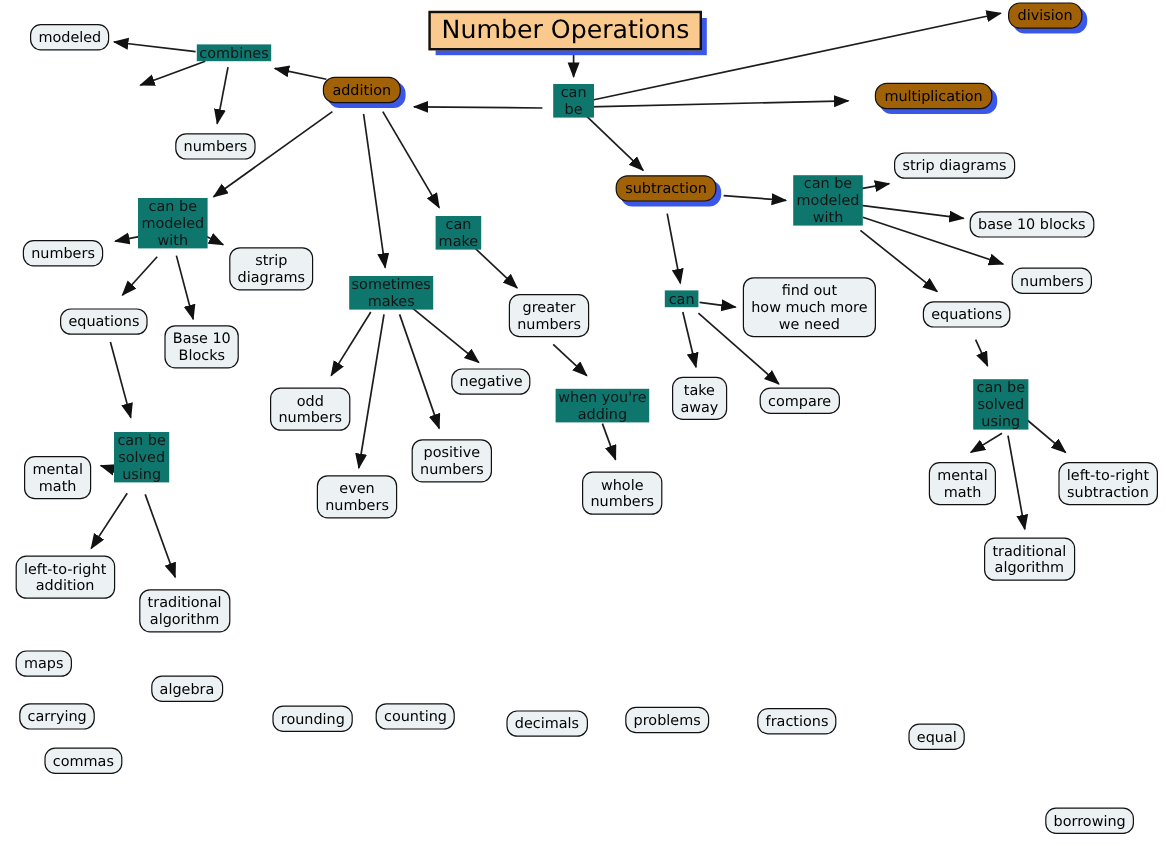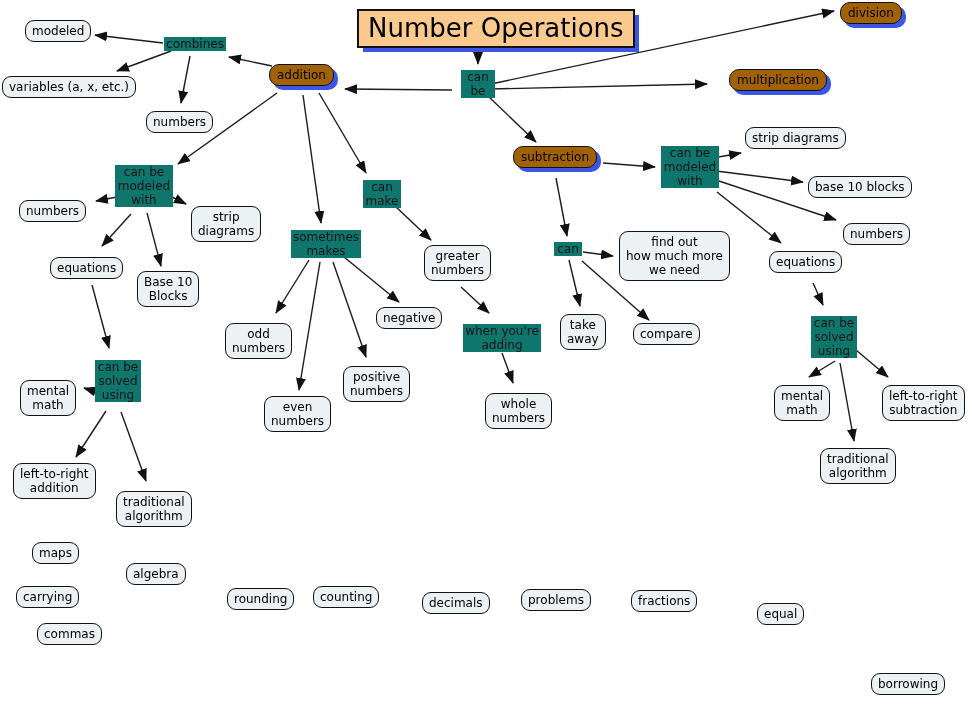--- a/index.html
+++ b/index.html
@@ -4,21 +4,21 @@
 <style>
   html,body{margin:0;padding:0;background:#fff;}
   .canvas{position:relative;width:972px;height:705px;background:#ffffff;overflow:hidden;
           font-family:"DejaVu Sans","Liberation Sans",sans-serif;color:#000;}
   .edges{position:absolute;left:0;top:0;z-index:1;}
   .node{position:absolute;z-index:2;box-sizing:border-box;font-size:12px;line-height:1.18;
         text-align:center;white-space:pre-line;}
   .concept{background:#ECF1F4;border:1.5px solid #111;border-radius:9px;padding:3px 6px;}
   .operation{background:#a16207;border:1.5px solid #111;border-radius:10px;padding:3px 7px;
              box-shadow:4px 4px 0 0 #3A57E8;}
-  .title-node{background:#F9C98E;border:2px solid #111;padding:2px 9px;font-size:26px;
+  .title-node{background:#F9C98E;border:2px solid #111;padding:2px 9px;font-size:21px;
               white-space:nowrap;box-shadow:5px 5px 0 -1px #3A57E8;z-index:3;}
   .link-label{background:#0f766e;padding:0 2px;color:#141414;}
 </style>
 </head>
 <body>
 
 <div class="canvas">
 
   <svg class="edges" width="972" height="705" viewBox="0 0 972 705">
     <defs>
@@ -71,21 +71,20 @@
   </svg>
 
   <div class="node title-node" style="left:357px;top:9px">Number Operations</div>
 
   <div class="node operation" style="left:269px;top:64px">addition</div>
   <div class="node operation" style="left:513px;top:146px">subtraction</div>
   <div class="node operation" style="left:729px;top:69px">multiplication</div>
   <div class="node operation" style="left:840px;top:2px">division</div>
 
   <div class="node concept" style="left:25px;top:20px">modeled</div>
-  <div class="node concept" style="left:2px;top:76px">variables (a, x, etc.)</div>
   <div class="node concept" style="left:146px;top:111px">numbers</div>
 
   <div class="node concept" style="left:19px;top:200px">numbers</div>
   <div class="node concept" style="left:191px;top:206px">strip
 diagrams</div>
   <div class="node concept" style="left:50px;top:257px">equations</div>
   <div class="node concept" style="left:137px;top:271px">Base 10
 Blocks</div>
   <div class="node concept" style="left:20px;top:380px">mental
 math</div>
@@ -116,21 +115,21 @@
   <div class="node concept" style="left:808px;top:176px">base 10 blocks</div>
   <div class="node concept" style="left:843px;top:223px">numbers</div>
   <div class="node concept" style="left:769px;top:251px">equations</div>
   <div class="node concept" style="left:774px;top:385px">mental
 math</div>
   <div class="node concept" style="left:882px;top:385px">left-to-right
 subtraction</div>
   <div class="node concept" style="left:820px;top:448px">traditional
 algorithm</div>
 
-  <div class="node concept" style="left:32px;top:542px">maps</div>
+  <div class="node concept" style="left:13px;top:542px">maps</div>
   <div class="node concept" style="left:16px;top:586px">carrying</div>
   <div class="node concept" style="left:37px;top:623px">commas</div>
   <div class="node concept" style="left:126px;top:563px">algebra</div>
   <div class="node concept" style="left:227px;top:588px">rounding</div>
   <div class="node concept" style="left:313px;top:586px">counting</div>
   <div class="node concept" style="left:422px;top:592px">decimals</div>
   <div class="node concept" style="left:521px;top:589px">problems</div>
   <div class="node concept" style="left:631px;top:590px">fractions</div>
   <div class="node concept" style="left:757px;top:603px">equal</div>
   <div class="node concept" style="left:871px;top:673px">borrowing</div>

